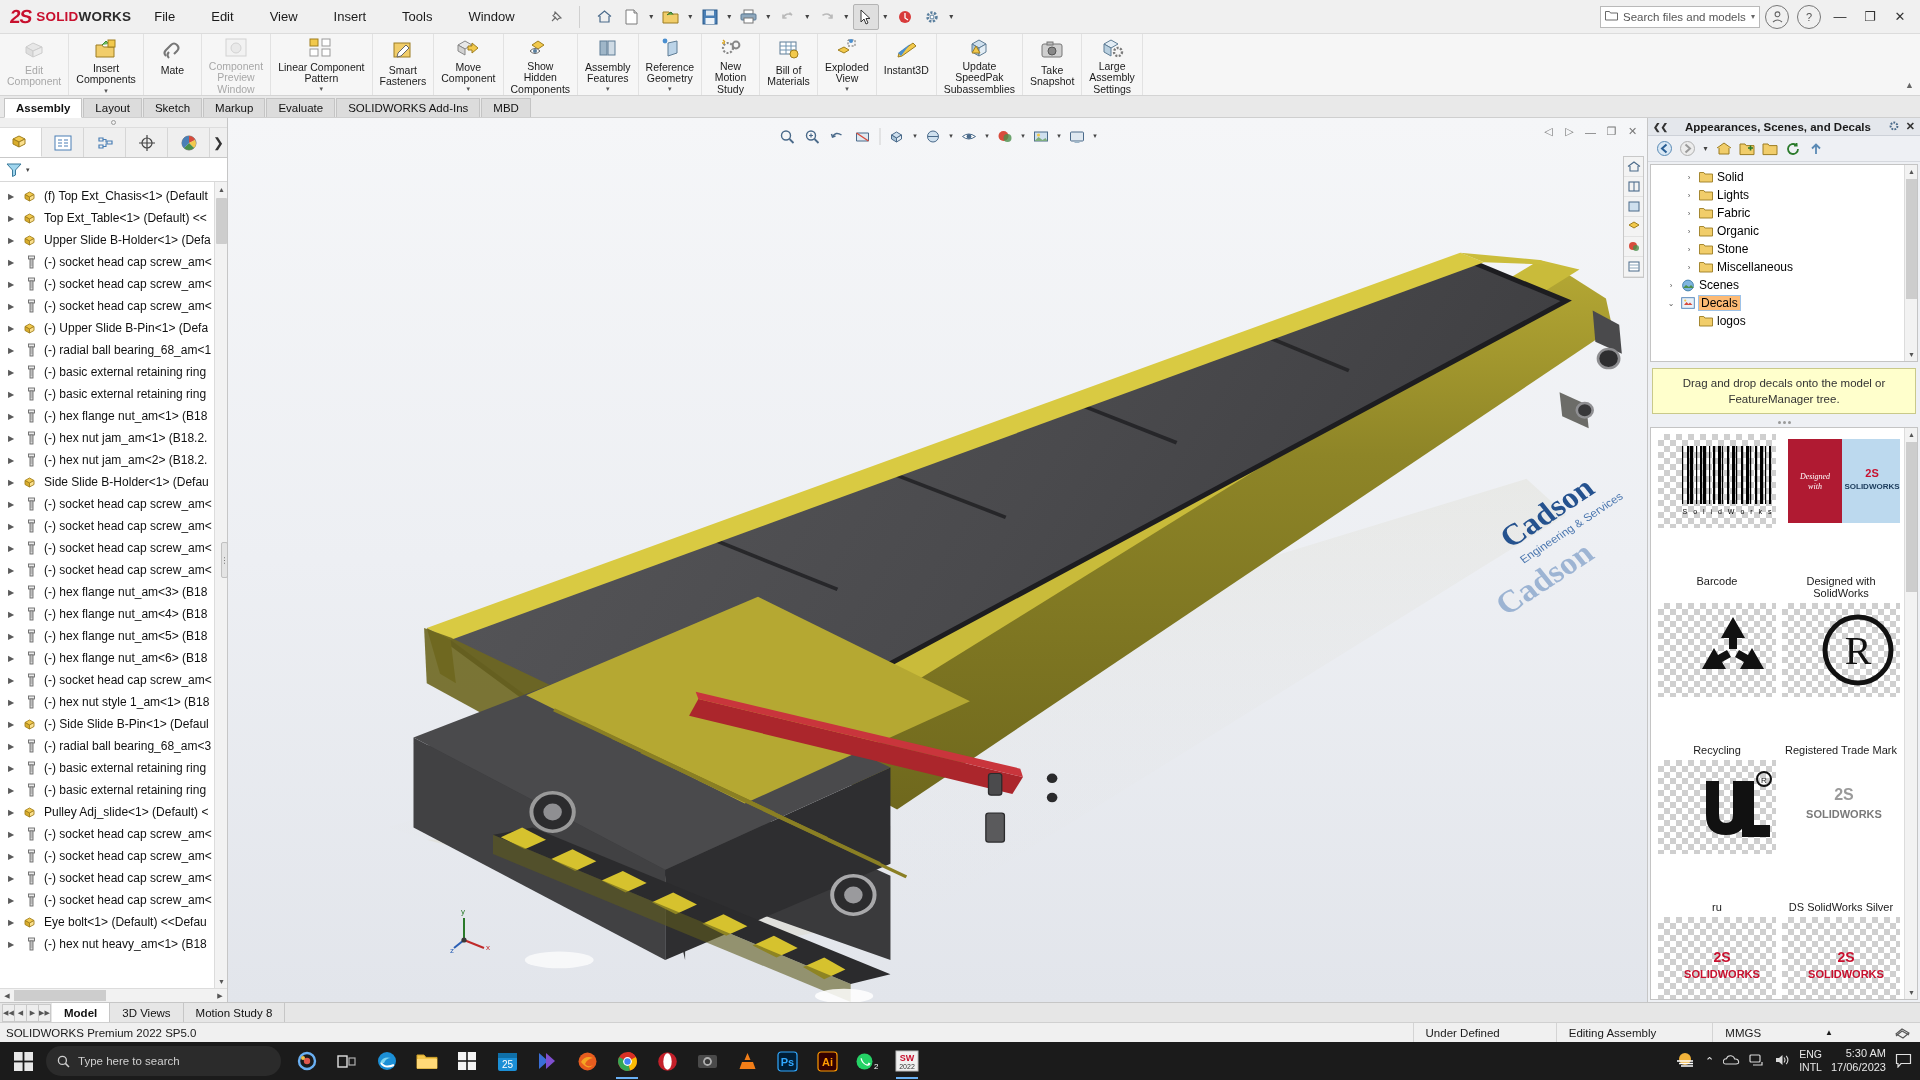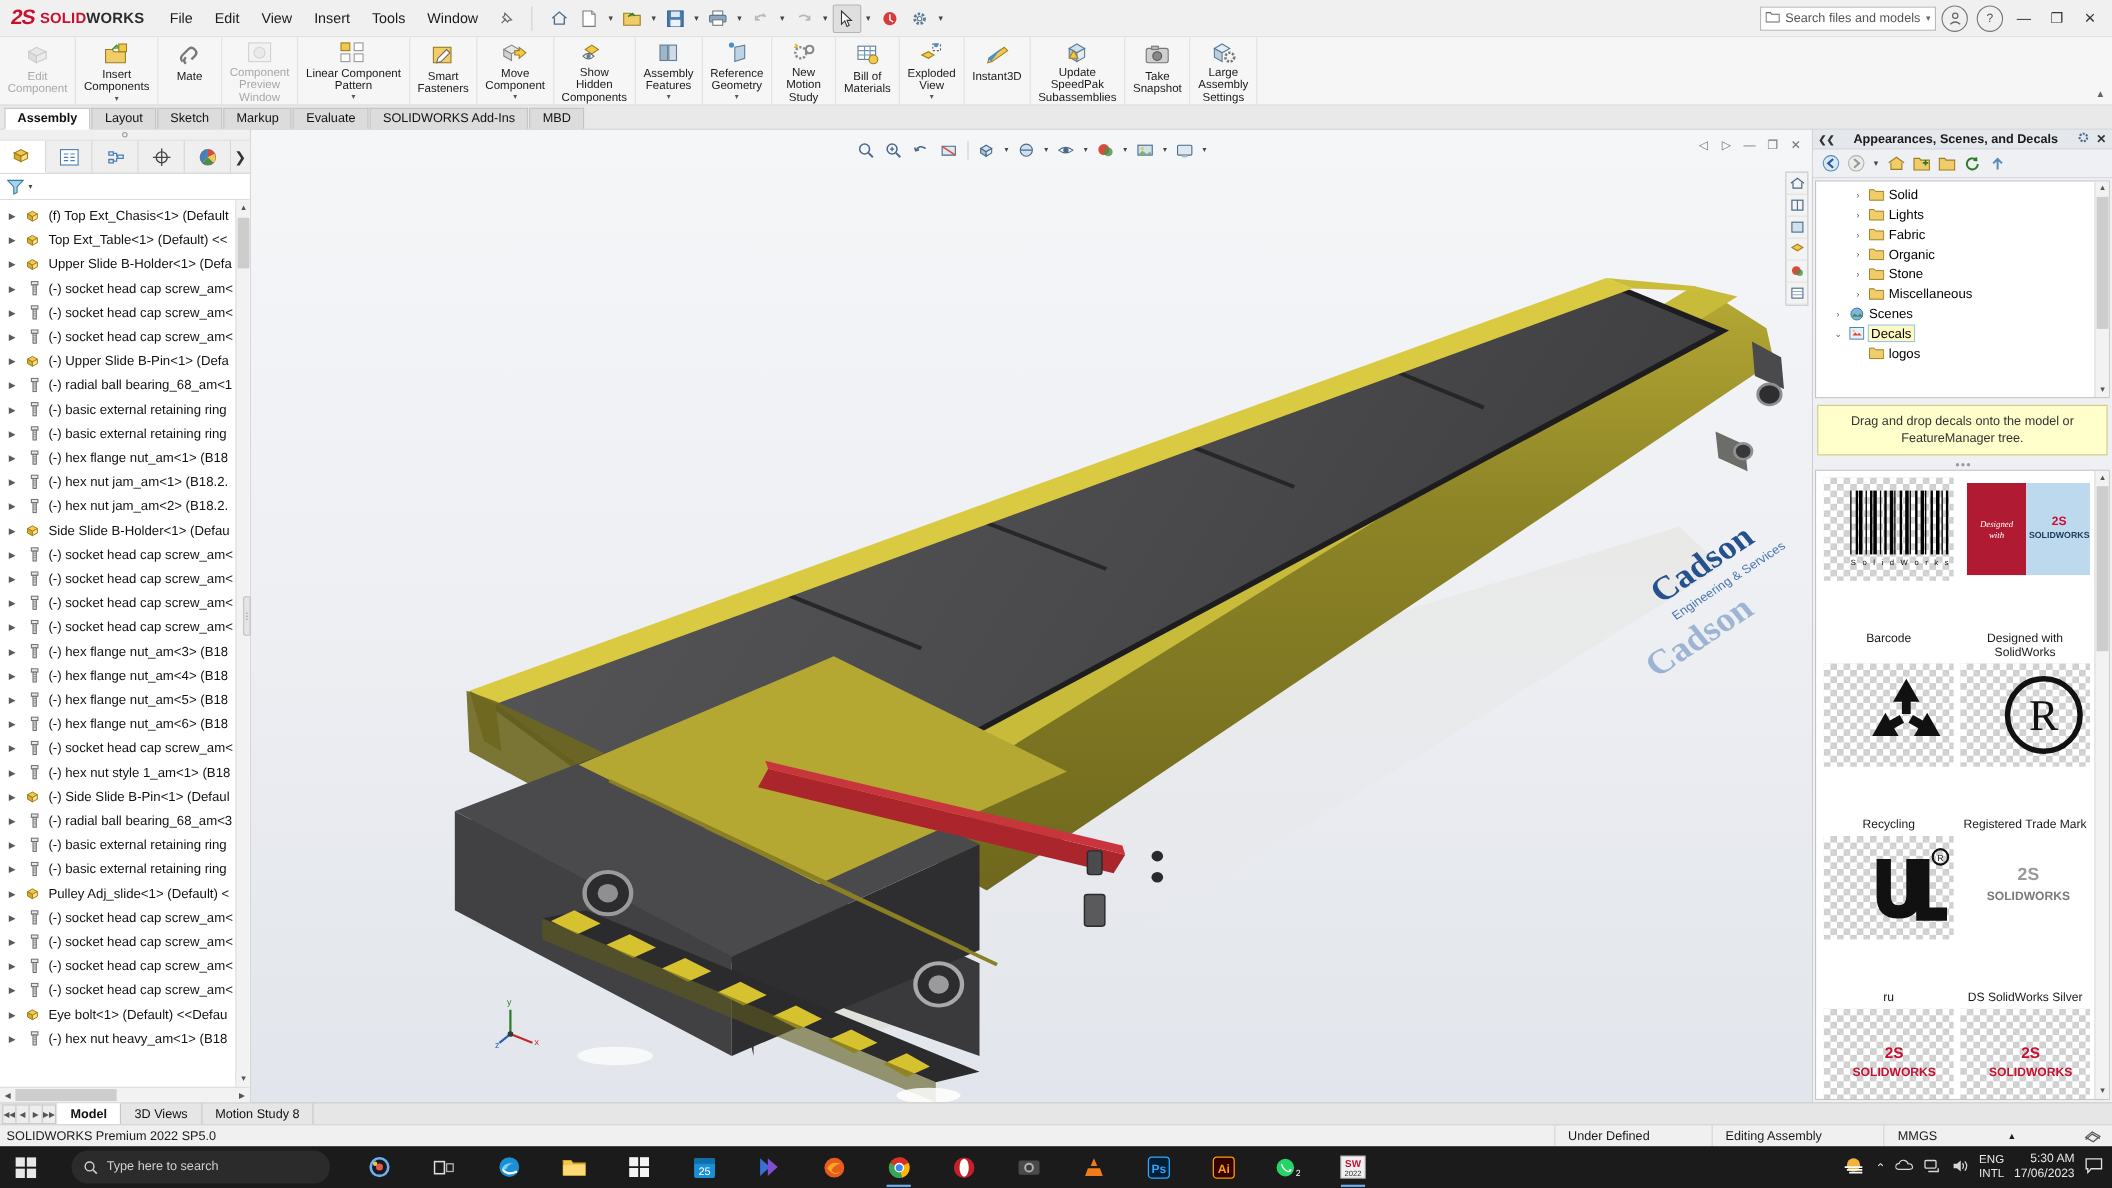--- a/index.html
+++ b/index.html
@@ -16,21 +16,21 @@
   
   .titlebar {
     height:34px; background:#f0f0f0; border-bottom:1px solid #dcdcdc;
     display:flex; align-items:center; position:relative; flex:none;
   }
   .sw-logo { display:flex; align-items:center; gap:5px; padding:0 14px 0 10px; }
   .sw-logo .mark { color:#c8102e; font-size:19px; font-weight:bold; letter-spacing:-1px; transform:skewX(-8deg); }
   .sw-logo .txt { font-size:13.5px; font-weight:bold; letter-spacing:.2px; }
   .sw-logo .txt b { color:#c8102e; }
   .sw-logo .txt span { color:#2b2b2b; }
-  .menu { display:flex; align-items:center; gap:2px; }
+  .menu { display:flex; align-items:center; gap:18px; }
   .menu-item { padding:4px 9px; font-size:13px; color:#1a1a1a; cursor:default; }
   .pin-icon { padding:2px 10px 0 8px; color:#6b6b6b; font-size:13px; }
   .tb-sep { width:1px; height:22px; background:#d0d0d0; margin:0 6px; }
   .qtoolbar { display:flex; align-items:center; gap:1px; padding-left:6px; }
   .qt-btn { width:26px; height:26px; display:flex; align-items:center; justify-content:center; border:1px solid transparent; border-radius:2px; }
   .qt-btn.active { background:#dfdfdf; border:1px solid #b4b4b4; }
   .qt-caret { width:11px; height:26px; display:flex; align-items:center; justify-content:center; color:#444; font-size:8px; }
   .doc-title { position:absolute; left:0; right:0; text-align:center; font-size:13px; color:#111; pointer-events:none; }
   .tb-right { margin-left:auto; display:flex; align-items:center; gap:2px; padding-right:6px; }
   .searchbox {
@@ -107,21 +107,21 @@
   .rv { height:20px; display:flex; align-items:center; justify-content:center; border-bottom:1px solid #e2e2e2; }
 
   
   .taskpane { width:273px; background:#eef0f4; border-left:1px solid #c6c6c6; display:flex; flex-direction:column; flex:none; }
   .tp-head { height:18px; display:flex; align-items:center; gap:6px; background:#e4e7ec; border-bottom:1px solid #cdd1d8; padding:0 5px; font-size:11.5px; font-weight:bold; color:#1a1a1a; }
   .tp-head .ttl { flex:1; text-align:center; }
   .tp-toolbar { height:26px; display:flex; align-items:center; gap:3px; padding:0 6px; background:#eef0f4; border-bottom:1px solid #d5d8de; }
   .tpb { width:20px; height:20px; display:flex; align-items:center; justify-content:center; }
   .tp-tree { height:198px; background:#fff; border:1px solid #c4c4c4; margin:2px 2px 0; overflow:hidden; position:relative; font-size:12px; }
   .tpr { height:18px; display:flex; align-items:center; gap:4px; white-space:nowrap; }
-  .tpr.sel .tx { background:#fef9c3; outline:1px solid #9dc2e8; padding:0 2px; }
+  .tpr.sel .tx { background:#fdba74; outline:1px solid #9dc2e8; padding:0 2px; }
   .tpr .arrow { width:12px; text-align:center; color:#5a5a5a; font-size:8px; flex:none; }
   .tp-scroll { position:absolute; right:0; top:0; width:13px; height:100%; background:#f2f2f2; border-left:1px solid #dcdcdc; }
   .tp-note {
     margin:6px 4px 4px; background:#ffffcc; border:1px solid #c9c98a; padding:7px 8px;
     font-size:11.5px; text-align:center; color:#333; line-height:1.35; height:46px;
   }
   .tp-splitter { height:9px; display:flex; align-items:center; justify-content:center; gap:2px; }
   .tp-splitter i { width:3px; height:3px; background:#9a9a9a; border-radius:50%; display:block; }
   .tp-grid { flex:1; background:#fff; border:1px solid #c4c4c4; margin:0 2px 2px; overflow:hidden; position:relative; }
   .grid-inner { display:grid; grid-template-columns:1fr 1fr; gap:4px; padding:6px 16px 6px 6px; }
@@ -142,21 +142,21 @@
   .dt-nav { width:13px; height:18px; display:flex; align-items:center; justify-content:center; font-size:7px; color:#555; border:1px solid #c9c9c9; background:#ededed; margin-right:-1px; }
   .dtab { padding:2px 12px; font-size:11.5px; display:flex; align-items:center; border-right:1px solid #c6c6c6; color:#111; }
   .dtab.active { background:#fff; font-weight:bold; }
   .statusbar { height:20px; background:#f0f0f0; border-top:1px solid #d0d0d0; display:flex; align-items:center; font-size:11.5px; color:#1a1a1a; flex:none; }
   .sb-l { padding-left:6px; }
   .sb-r { margin-left:auto; display:flex; align-items:center; }
   .sb-cell { padding:0 12px; border-left:1px solid #d4d4d4; height:20px; display:flex; align-items:center;margin-left:44px; }
   .sb-cell.nb { border-left:none; }
 
   
-  .taskbar { height:38px; background:#1b1b1b; display:flex; align-items:center; flex:none;gap:19px; }
+  .taskbar { height:38px; background:#1b1b1b; display:flex; align-items:center; flex:none; }
   .tb-start { width:46px; height:38px; display:flex; align-items:center; justify-content:center; }
   .tb-search { width:235px; height:30px; background:#2b2b2b; border-radius:15px; display:flex; align-items:center; gap:8px; padding:0 11px; color:#d0d0d0; font-size:11.5px; margin-right:6px; }
   .tb-ico { width:40px; height:38px; display:flex; align-items:center; justify-content:center; position:relative; }
   .tb-ico.act::after { content:""; position:absolute; bottom:1px; left:9px; width:22px; height:2px; background:#6ab0f3; }
   .tray { margin-left:auto; display:flex; align-items:center; gap:9px; padding-right:8px; color:#e8e8e8; font-size:11px; }
   .tray-clock { display:flex; flex-direction:column; align-items:flex-end; line-height:1.25; font-size:11px; }
   .tray-lang { display:flex; flex-direction:column; align-items:center; line-height:1.25; font-size:10.5px; }
 </style>
 </head>
 <body>

